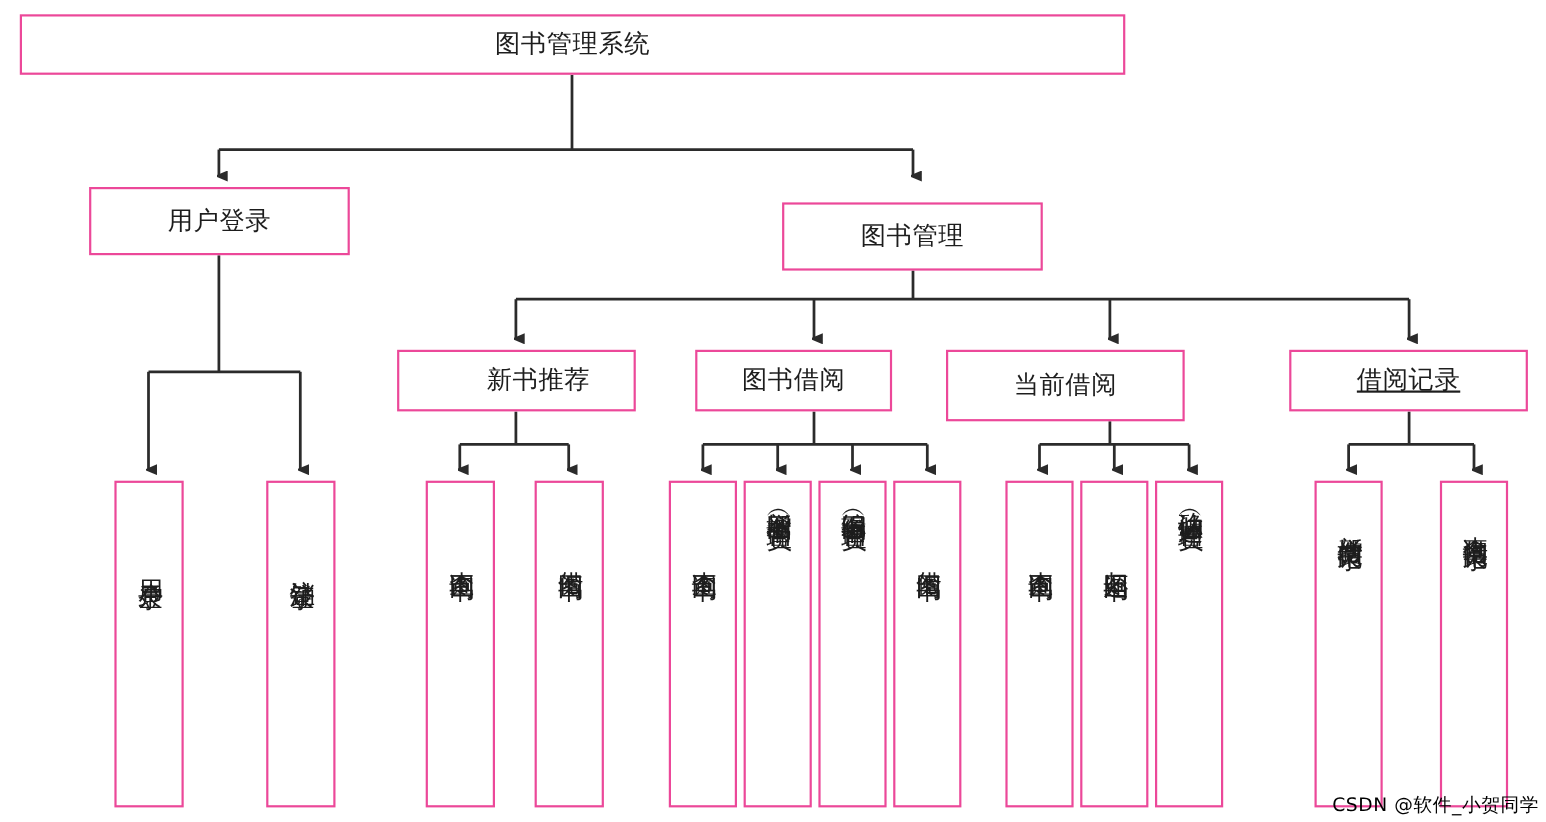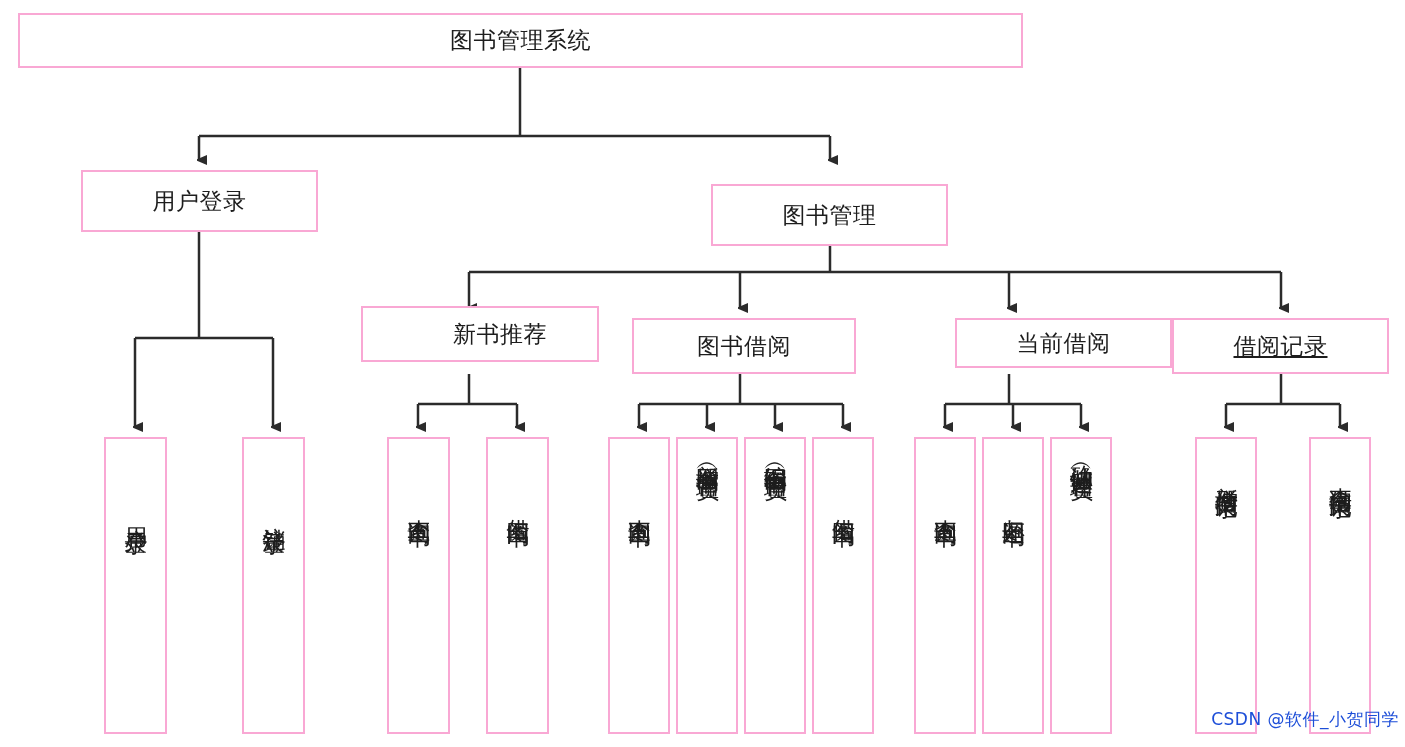--- a/index.html
+++ b/index.html
@@ -20,21 +20,21 @@
   svg#tree-svg {
     position: absolute;
     left: 0;
     top: 0;
     width: 1405px;
     height: 747px;
   }
   .node-box {
     position: absolute;
     box-sizing: border-box;
-    border: 2px solid #f9a8d4;
+    border: 2px solid #ec4899;
     background: #ffffff;
     display: flex;
     align-items: center;
     justify-content: center;
   }
   .node-box.wide-node {
     font-size: 23px;
     color: #1d1d1d;
     letter-spacing: 0.5px;
   }
@@ -55,23 +55,23 @@
     line-height: 1.12;
     letter-spacing: 2px;
     white-space: nowrap;
   }
   .leaf-center .node-label-v {
     margin-top: 0;
   }
   #watermark {
     position: absolute;
     right: 6px;
-    bottom: 16px;
+    bottom: 4px;
     font-size: 17px;
-    color: #1d4ed8;
+    color: #000000;
     white-space: nowrap;
     letter-spacing: 0.5px;
   }
 </style>
 </head>
 <body>
 
 <div id="diagram-root">
 
   <svg id="tree-svg" viewBox="0 0 1405 747" xmlns="http://www.w3.org/2000/svg">
@@ -130,27 +130,27 @@
     <span class="node-label-h">图书管理系统</span>
   </div>
 
   <div class="node-box wide-node" style="left:81px; top:170px; width:237px; height:62px;">
     <span class="node-label-h">用户登录</span>
   </div>
   <div class="node-box wide-node" style="left:711px; top:184px; width:237px; height:62px;">
     <span class="node-label-h">图书管理</span>
   </div>
 
-  <div class="node-box wide-node" style="left:361px; top:306px; width:238px; height:56px;padding-left:40px;">
+  <div class="node-box wide-node" style="left:361px; top:318px; width:217px; height:56px;padding-left:40px;">
     <span class="node-label-h">新书推荐</span>
   </div>
-  <div class="node-box wide-node" style="left:632px; top:318px; width:224px; height:56px;">
+  <div class="node-box wide-node" style="left:632px; top:318px; width:179px; height:56px;">
     <span class="node-label-h">图书借阅</span>
   </div>
-  <div class="node-box wide-node" style="left:955px; top:318px; width:217px; height:50px;">
+  <div class="node-box wide-node" style="left:860px; top:318px; width:217px; height:65px;">
     <span class="node-label-h">当前借阅</span>
   </div>
   <div class="node-box wide-node" style="left:1172px; top:318px; width:217px; height:56px;text-decoration:underline;">
     <span class="node-label-h">借阅记录</span>
   </div>
 
   <div class="node-box leaf-node leaf-center" style="left:104px; top:437px; width:63px; height:297px; padding-top:70px;">
     <span class="node-label-v">用户登录</span>
   </div>
   <div class="node-box leaf-node leaf-center" style="left:242px; top:437px; width:63px; height:297px; padding-top:70px;">

